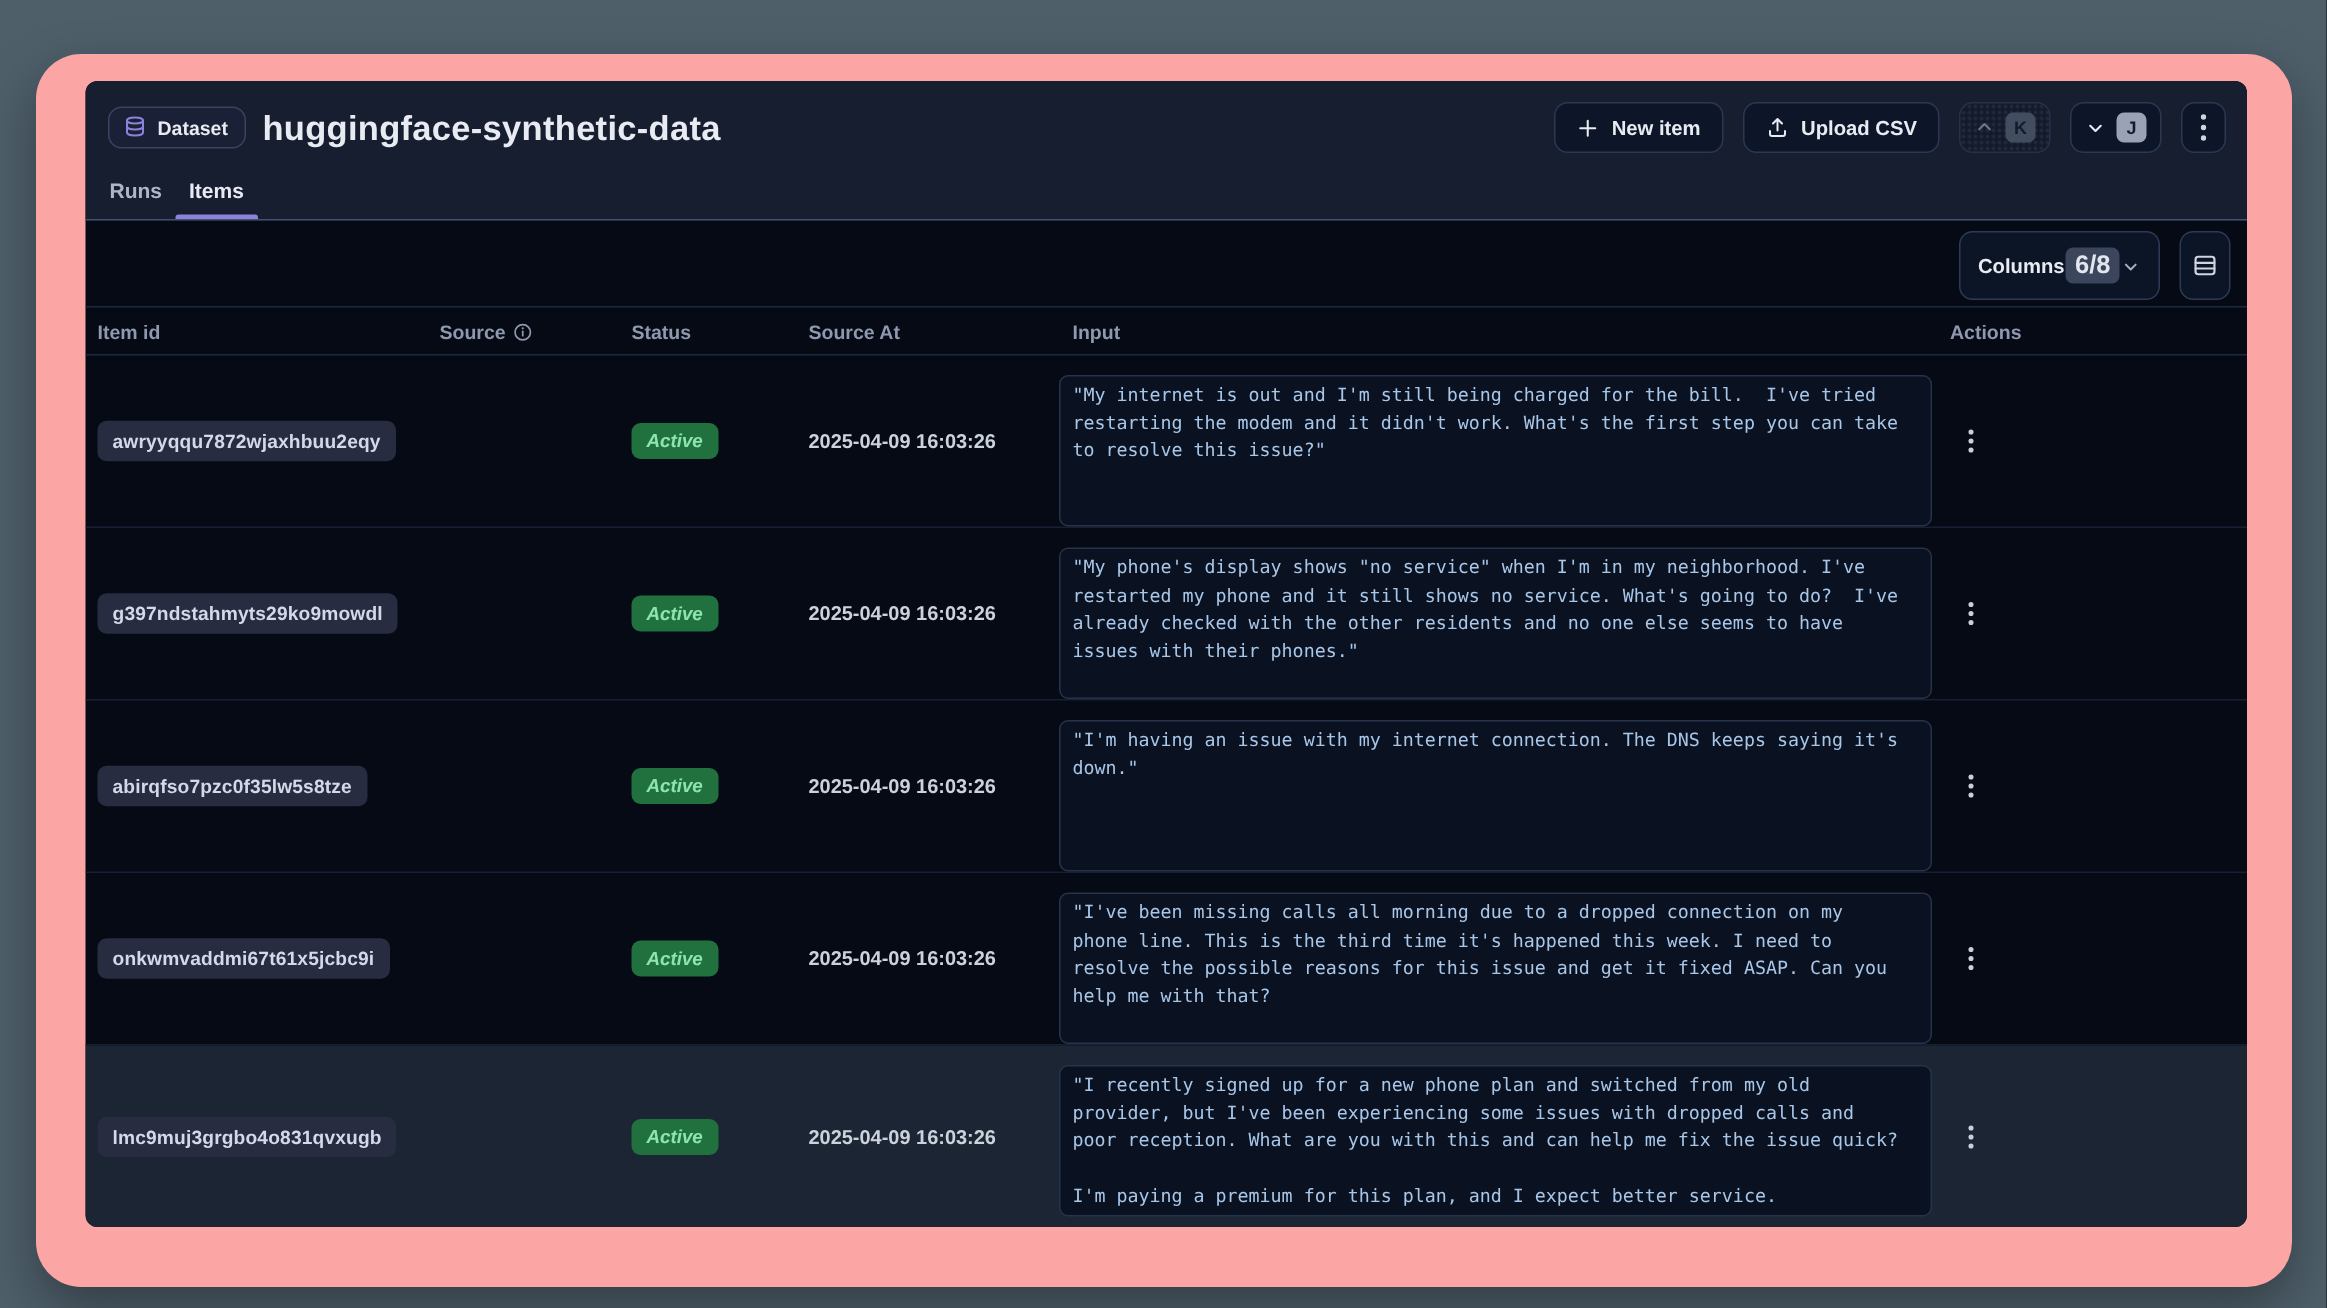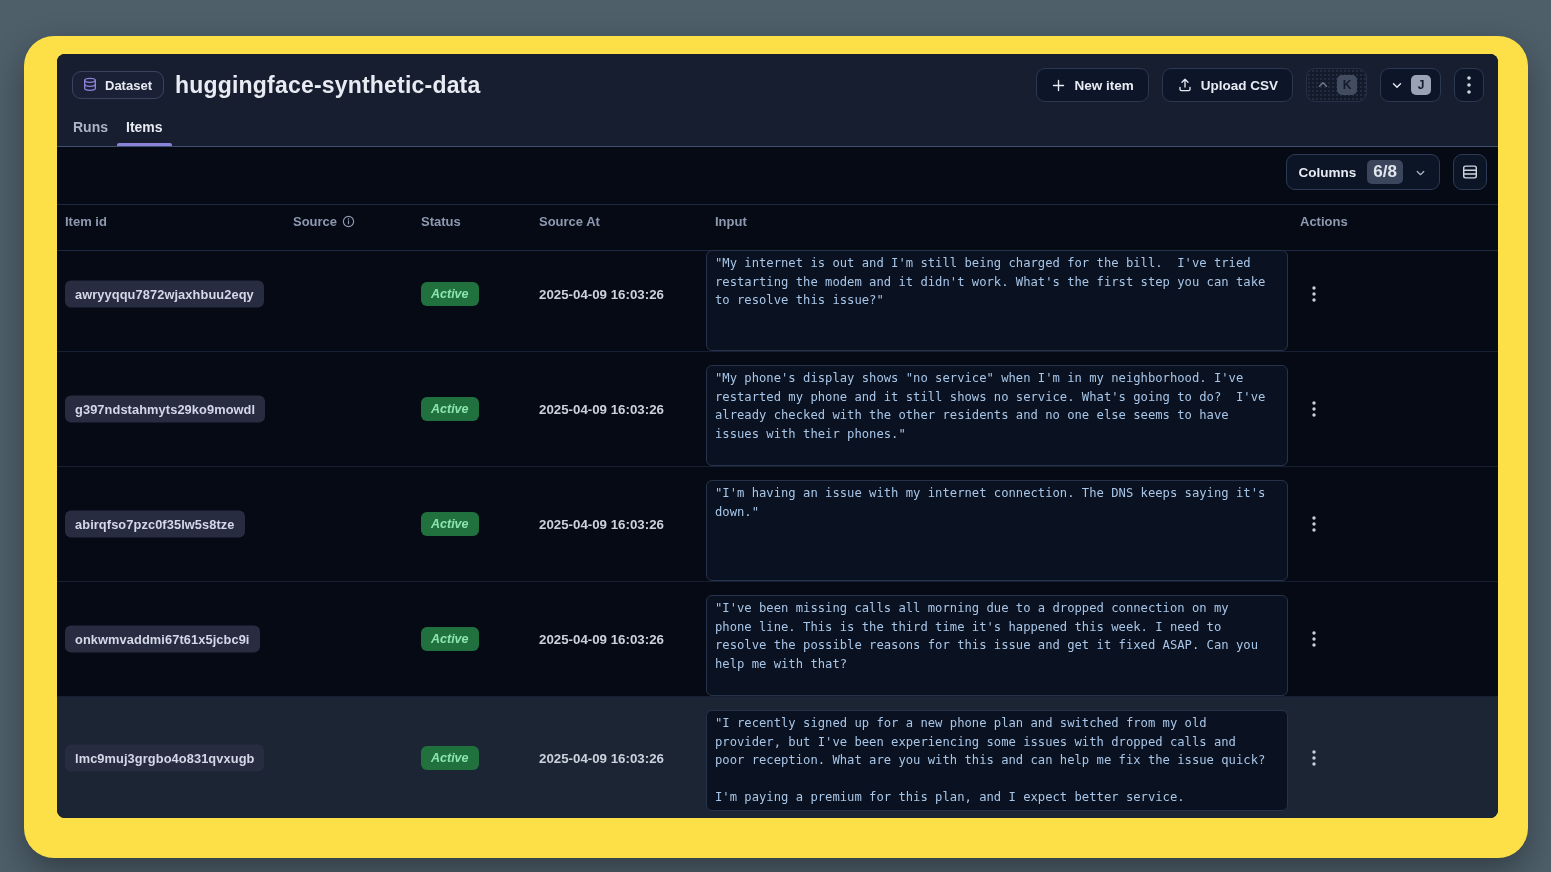--- a/index.html
+++ b/index.html
@@ -5,21 +5,21 @@
   * { margin:0; padding:0; box-sizing:border-box; }
   html,body { width:1551px; height:872px; }
   body {
     background:#4e5f6a;
     font-family:"Liberation Sans", sans-serif;
     position:relative;
     overflow:hidden;
   }
   .window {
     position:absolute; left:24px; top:36px; width:1504px; height:822px;
-    background:#fde047; border-radius:30px;
+    background:#fca5a5; border-radius:30px;
     box-shadow:0 14px 34px rgba(0,0,0,.35);
     padding:18px 30px 40px 33px;
   }
   .card {
     position:relative; width:1441px; height:764px;
     background:#050a15; border-radius:8px; overflow:hidden;
   }
   
   .card-header {
     position:relative; height:93px; background:#161e30;
@@ -60,31 +60,31 @@
   }
   .tab.active { color:#e9ebf2; }
   .tab.active::after {
     content:""; position:absolute; left:0; right:0; bottom:0; height:3px;
     background:#8d82da; border-radius:2px 2px 0 0;
   }
   
   .table-area { position:relative; height:670px; }
   .toolbar { position:absolute; top:7px; right:11px; display:flex; gap:13px; }
   .tbtn {
-    display:flex; align-items:center; gap:11px; height:36px;
+    display:flex; align-items:center; gap:1px; height:46px;
     background:#0c1526; border:1px solid #2e3a55; border-radius:9px;
     color:#e9ebf2; font-size:13.5px; font-weight:600; padding:0 12px; cursor:pointer;
   }
   .count-badge {
     background:#3b465c; color:#e2e6ee; font-size:17px; font-weight:700;
     border-radius:5px; padding:2px 6px;
   }
   .sq { width:34px; justify-content:center; padding:0; color:#cfd5e0; }
   .thead {
-    position:absolute; top:57px; left:0; right:0; height:47px;
+    position:absolute; top:57px; left:0; right:0; height:33px;
     border-top:1px solid #1d2942; border-bottom:1px solid #1d2942;
   }
   .th {
     position:absolute; top:0; height:33px; display:flex; align-items:center; gap:5px;
     color:#8e99b0; font-size:13px; font-weight:600;
   }
   .rows { position:absolute; top:90px; left:0; right:0; bottom:0; }
   .row {
     position:relative; height:115px; border-bottom:1px solid #161f33;
   }

